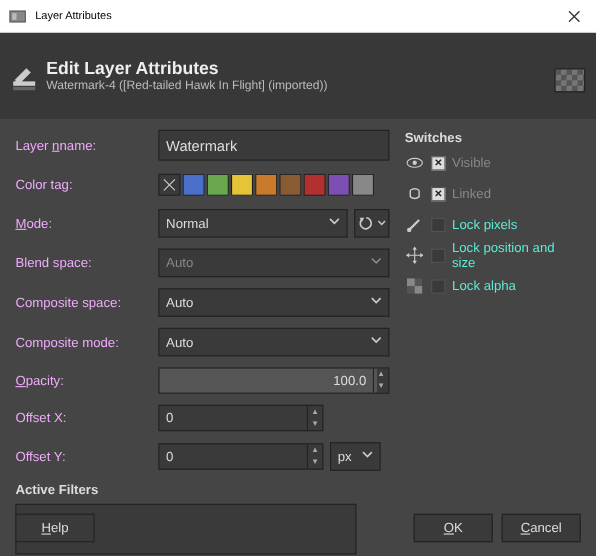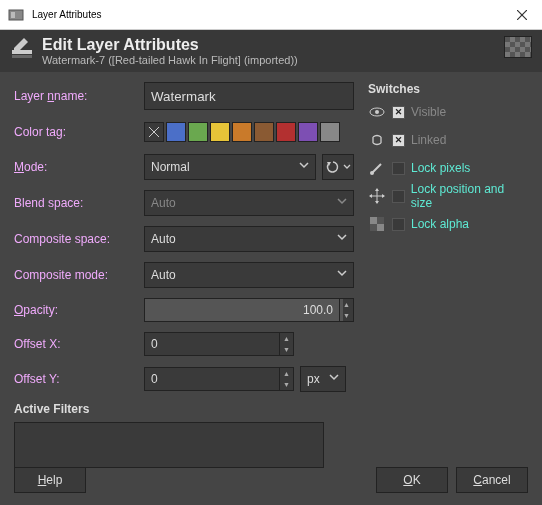--- a/index.html
+++ b/index.html
@@ -3,21 +3,21 @@
 <meta charset="utf-8">
 <style>
 * { box-sizing: border-box; margin: 0; padding: 0; font-family: "Segoe UI", Tahoma, sans-serif; }
 body { background: #454545; color: #ddd; font-size: 12px; width: 542px; height: 505px; overflow: hidden; }
 
 .titlebar { background: #fff; color: #000; height: 30px; display: flex; align-items: center; padding: 0 8px; border-bottom: 1px solid #ccc; }
 .titlebar-icon { width: 16px; height: 16px; margin-right: 8px; }
 .titlebar-text { flex: 1; font-size: 10px; }
 .titlebar-close { width: 40px; height: 30px; display: flex; align-items: center; justify-content: center; font-size: 14px; cursor: default; margin-right:-8px; }
 
-.header { background: #383838; padding: 6px 10px; display: flex; align-items: flex-start; }
+.header { background: #383838; padding: 24px 10px; display: flex; align-items: flex-end; }
 .header-icon { width: 24px; height: 24px; margin-right: 8px; }
 .header-titles { flex: 1; }
 .header-title { font-size: 16px; font-weight: bold; color: #eee; }
 .header-sub { font-size: 11px; color: #bbb; }
 .header-checker { width: 28px; height: 22px; background-image:
   linear-gradient(45deg,#777 25%,transparent 25%,transparent 75%,#777 75%),
   linear-gradient(45deg,#777 25%,#555 25%,#555 75%,#777 75%);
   background-size: 10px 10px; background-position:0 0,5px 5px; border:1px solid #222; }
 
 .body { display: flex; padding: 10px 14px 6px 14px; }
@@ -87,21 +87,21 @@
 <div class="header">
   <span class="header-icon">
     <svg width="24" height="24">
         <rect x="2" y="14" width="20" height="4" fill="#ccc"></rect>
         <polygon points="4,12 14,2 18,6 8,16 4,16" fill="#ccc"></polygon>
         <rect x="2" y="19" width="20" height="3" fill="#666"></rect>
       </svg>
   </span>
   <div class="header-titles">
     <div class="header-title">Edit Layer Attributes</div>
-    <div class="header-sub">Watermark-7 ([Red-tailed Hawk In Flight] (imported))</div>
+    <div class="header-sub">Watermark-4 ([Red-tailed Hawk In Flight] (imported))</div>
   </div>
   <div class="header-checker"></div>
 </div>
 
 <div class="body">
   <div class="leftcol">
 
     <div class="row">
       <div class="lbl">Layer <span class="ul">n</span><span>name:</span></div>
       <input class="textinput" value="Watermark" style="">

